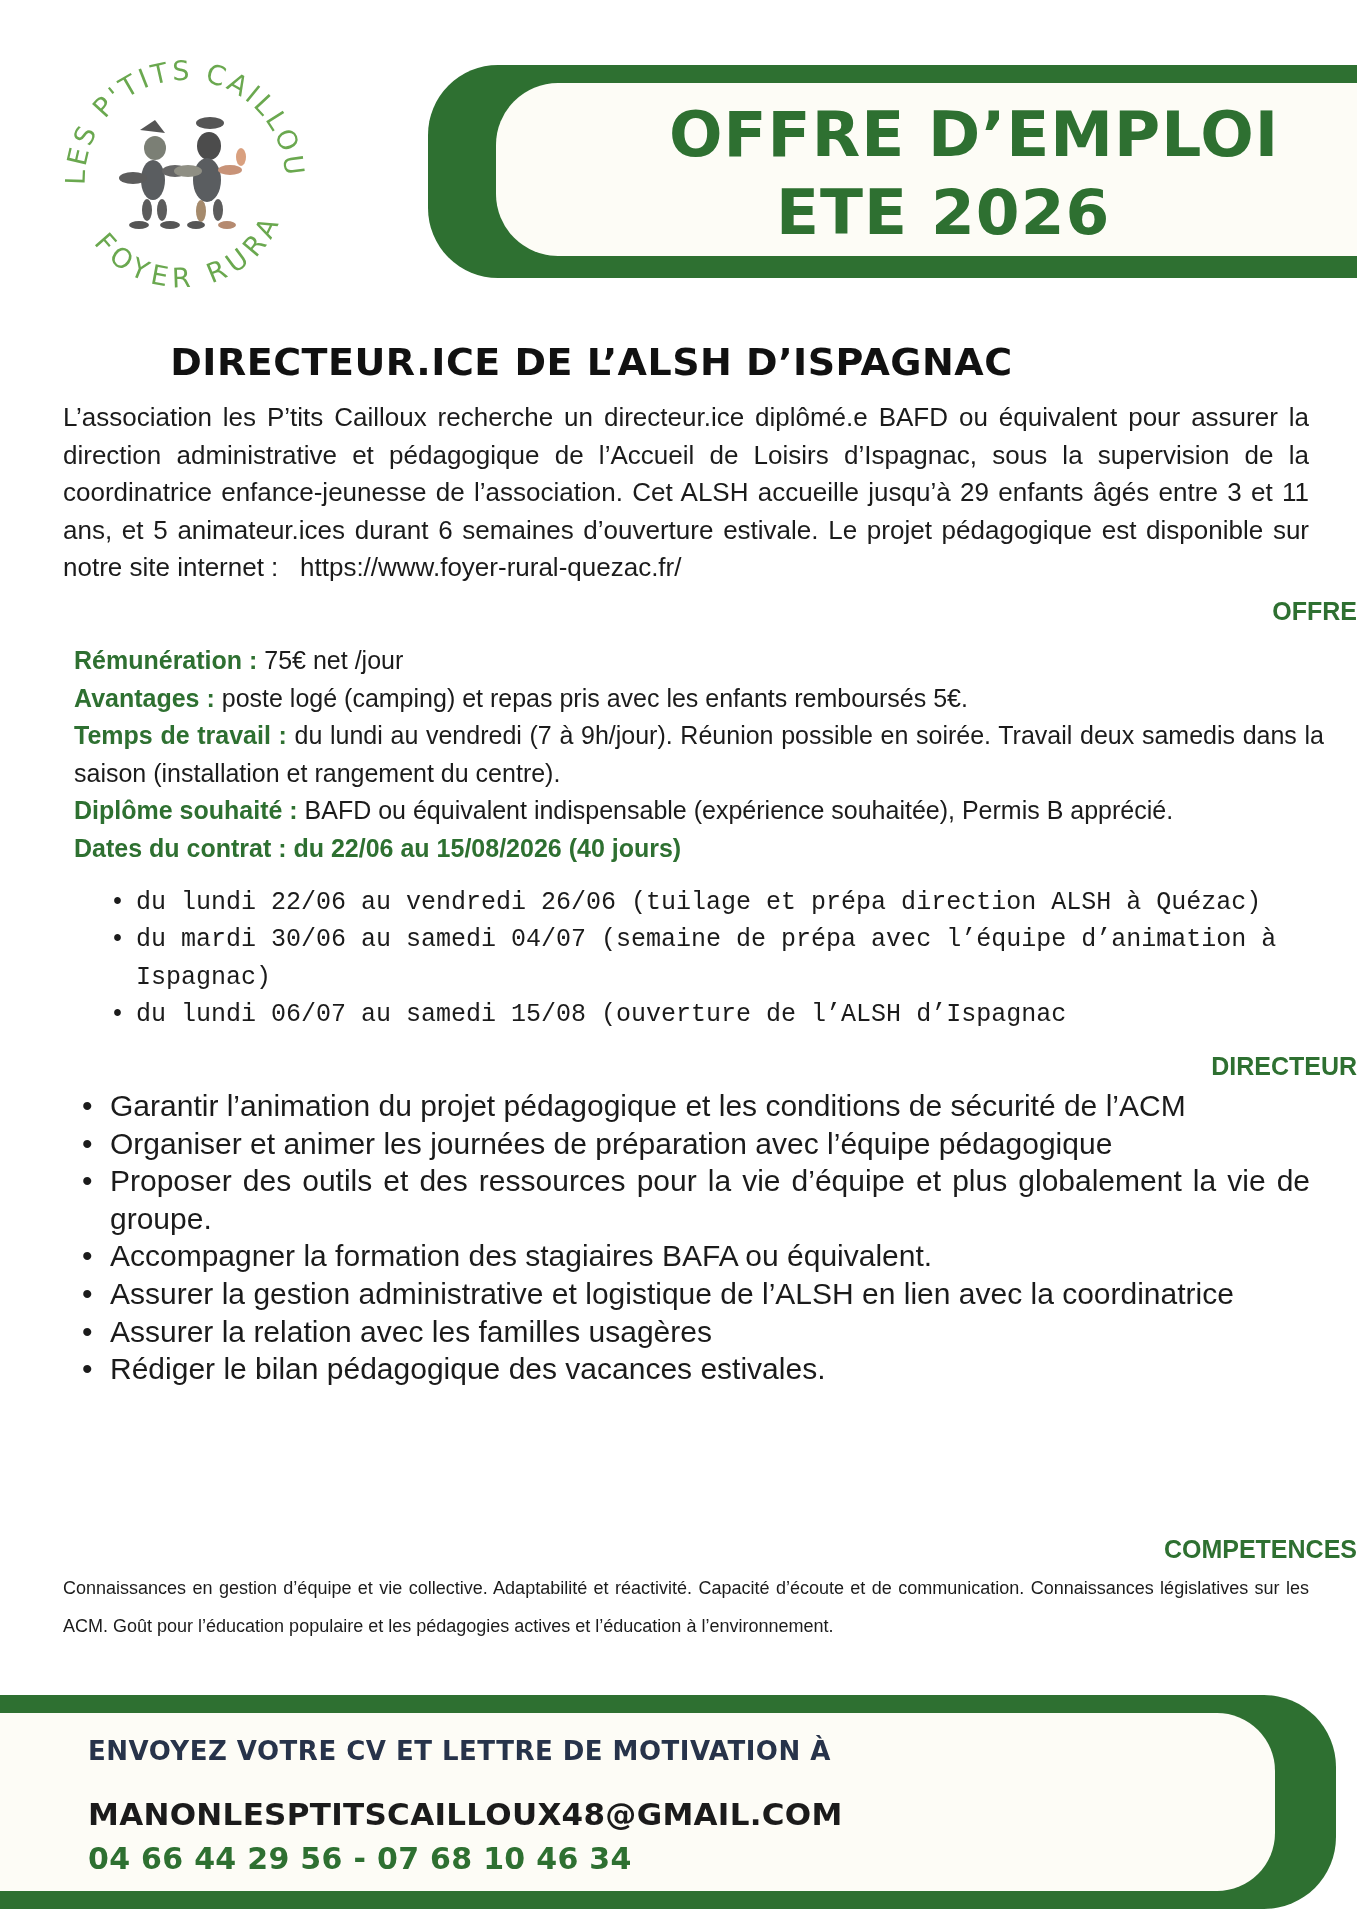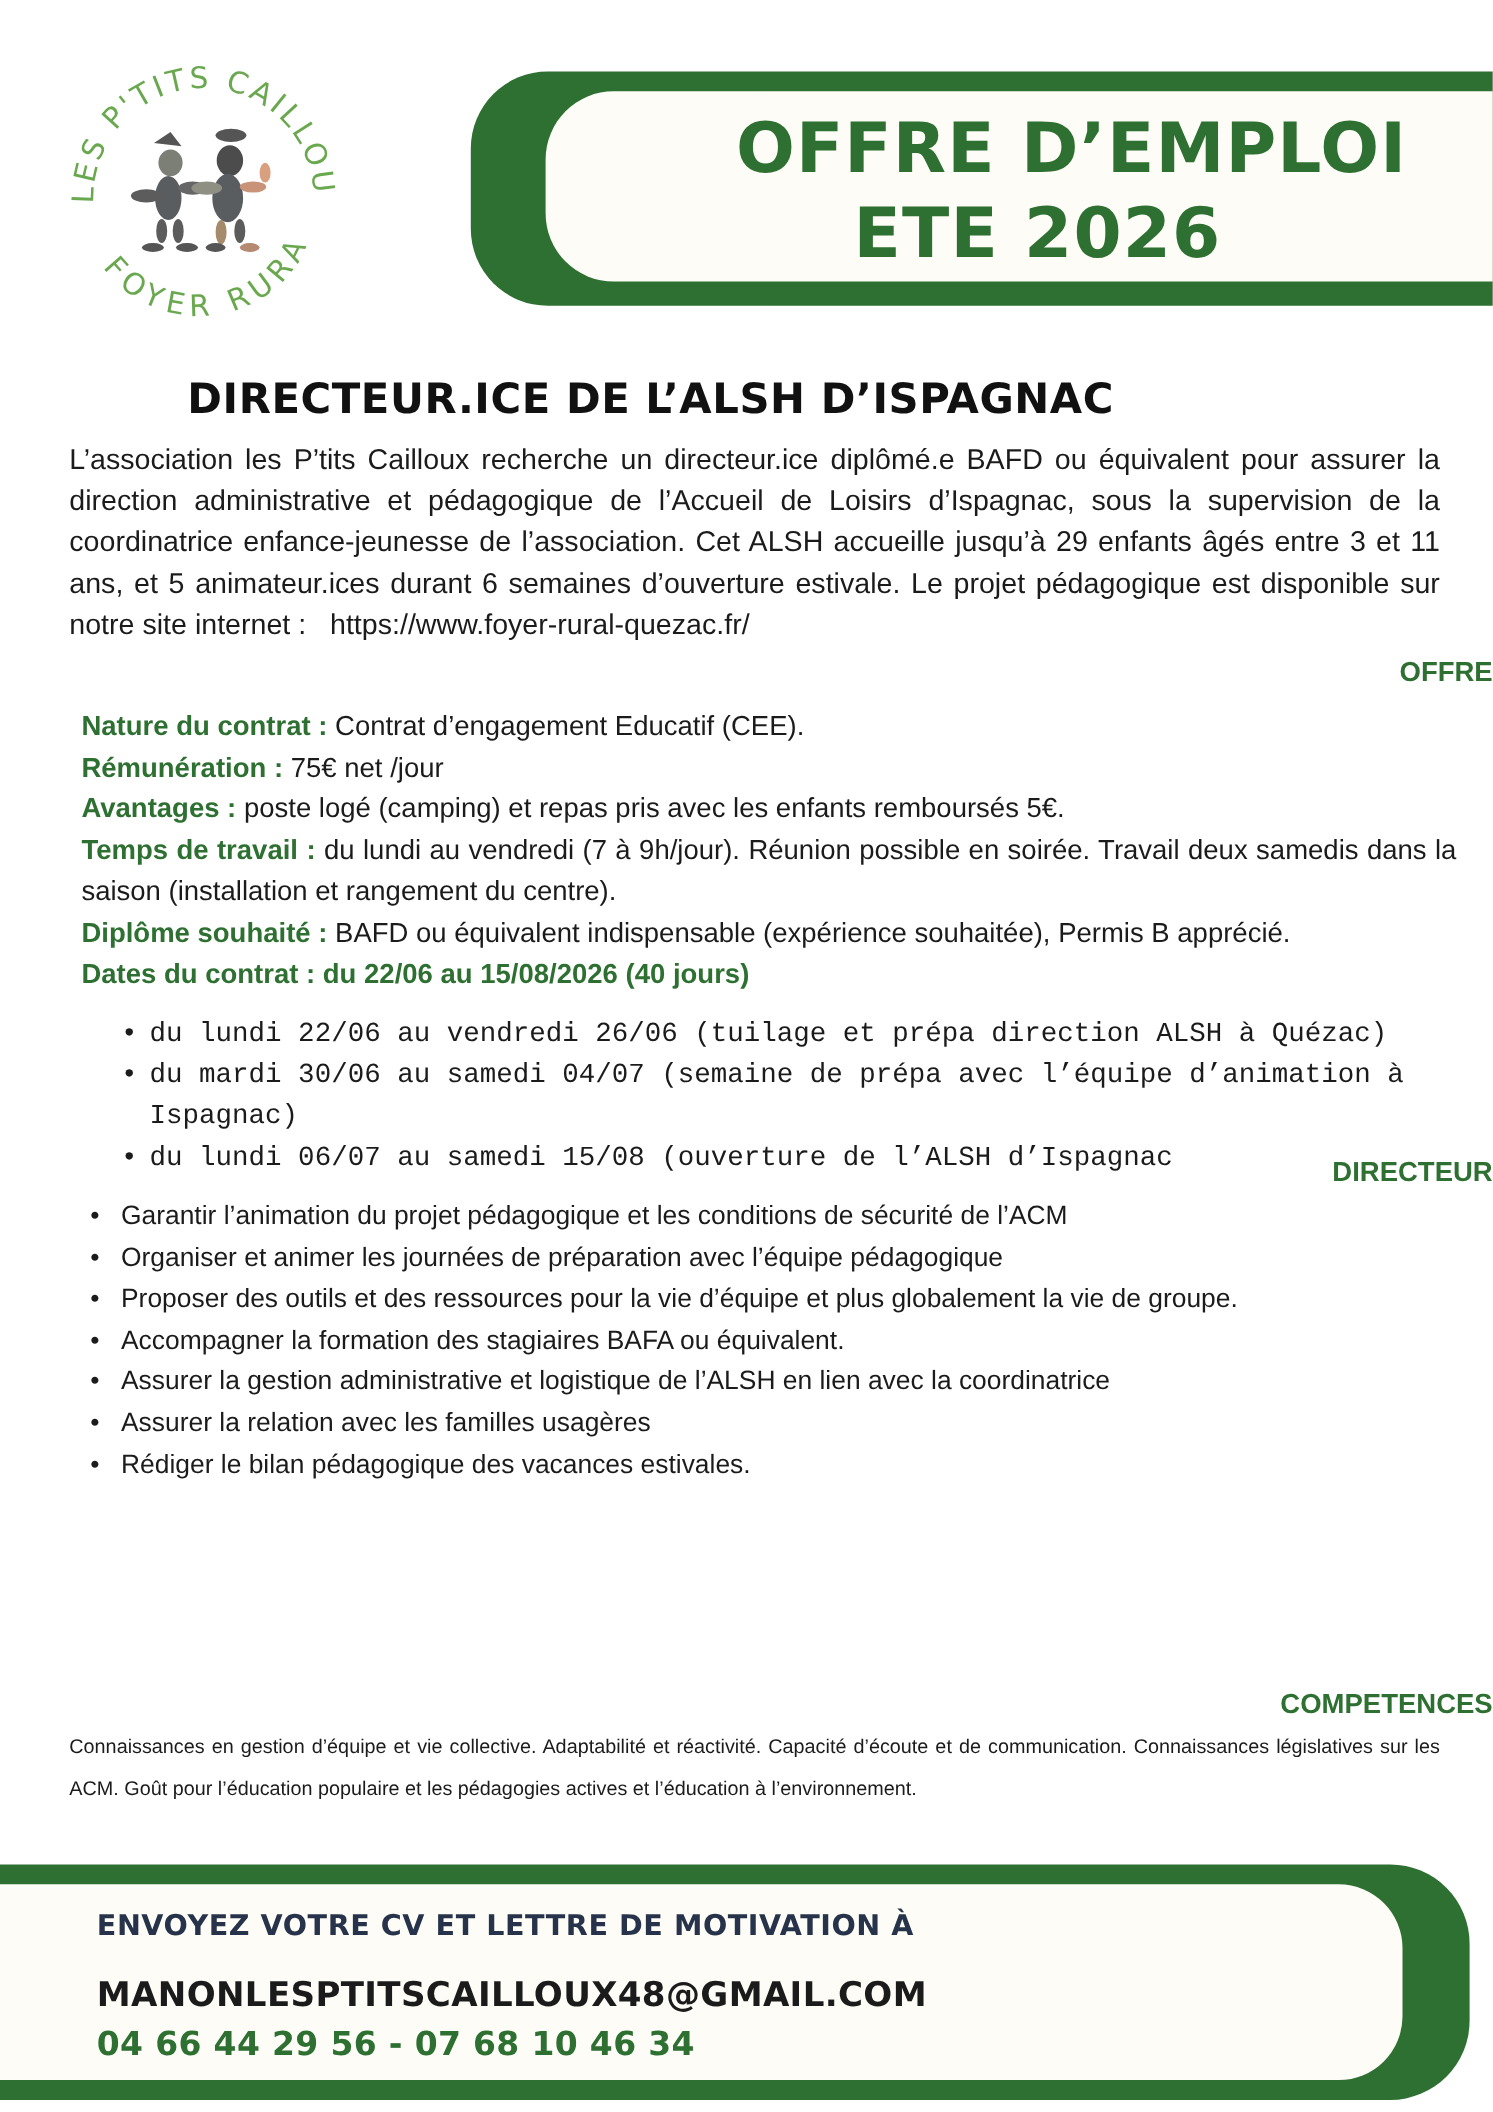--- a/index.html
+++ b/index.html
@@ -48,21 +48,21 @@
   .offre { position:absolute; left:74px; top:642px; width:1250px;
     font-family:"Liberation Sans", sans-serif; font-size:25px; line-height:37.6px; color:#1b1b1b; }
   .offre p { margin:0; }
   .offre p.just { text-align:justify; text-align-last:left; }
   .lbl { color:#2e7031; font-weight:bold; }
   .dates-list { margin:16px; padding:0 0 0 46px; list-style:none;font-family:Liberation Mono, monospace; }
   .dates-list li { position:relative; }
   .dates-list li::before { content:"•"; position:absolute; left:-26px; top:0; }
 
   .missions { position:absolute; left:110px; top:1087px; width:1200px; margin:0; padding:0; list-style:none;
-    font-family:"Liberation Sans", sans-serif; font-size:24px; line-height:37.6px; color:#1b1b1b; }
+    font-family:"Liberation Sans", sans-serif; font-size:30px; line-height:37.6px; color:#1b1b1b; }
   .missions li { position:relative; text-align:justify; text-align-last:left; }
   .missions li::before { content:"•"; position:absolute; left:-28px; top:0; }
 
   .comp { position:absolute; left:63px; top:1570px; width:1246px;
     font-family:"Liberation Sans", sans-serif; font-size:18px; line-height:37.6px;
     text-align:justify; text-align-last:left; color:#1b1b1b; }
 
   
   .ftr-outer {
     position:absolute; left:-20px; top:1695px; width:1356px; height:214px;
@@ -138,23 +138,20 @@
 <h2 class="job-title" style="margin:0;">DIRECTEUR.ICE DE L’ALSH D’ISPAGNAC</h2>
 
 <p class="intro" style="margin:0;">
   <span>L’association les P’tits Cailloux recherche un directeur.ice diplômé.e BAFD ou équivalent pour assurer la direction administrative et pédagogique de l’Accueil de Loisirs d’Ispagnac, sous la supervision de la coordinatrice enfance-jeunesse de l’association. Cet ALSH accueille jusqu’à 29 enfants âgés entre 3 et 11 ans, et 5 animateur.ices durant 6 semaines d’ouverture estivale. Le projet pédagogique est disponible sur notre site internet :</span>&nbsp;&nbsp;
   <a class="link">https://www.foyer-rural-quezac.fr/</a>
 </p>
 
 <div class="sec-head" style="top:597px;">OFFRE</div>
 <div class="offre">
   <p>
-    <span class="lbl">Nature du contrat :</span><span> Contrat d’engagement Educatif (CEE).</span>
-  </p>
-  <p>
     <span class="lbl">Rémunération :</span><span> 75€ net /jour</span>
   </p>
   <p>
     <span class="lbl">Avantages :</span><span> poste logé (camping) et repas pris avec les enfants remboursés 5€.</span>
   </p>
   <p class="just">
     <span class="lbl">Temps de travail :</span><span> du lundi au vendredi (7 à 9h/jour). Réunion possible en soirée. Travail deux samedis dans la saison (installation et rangement du centre).</span>
   </p>
   <p>
     <span class="lbl">Diplôme souhaité :</span><span> BAFD ou équivalent indispensable (expérience souhaitée), Permis B apprécié.</span>

